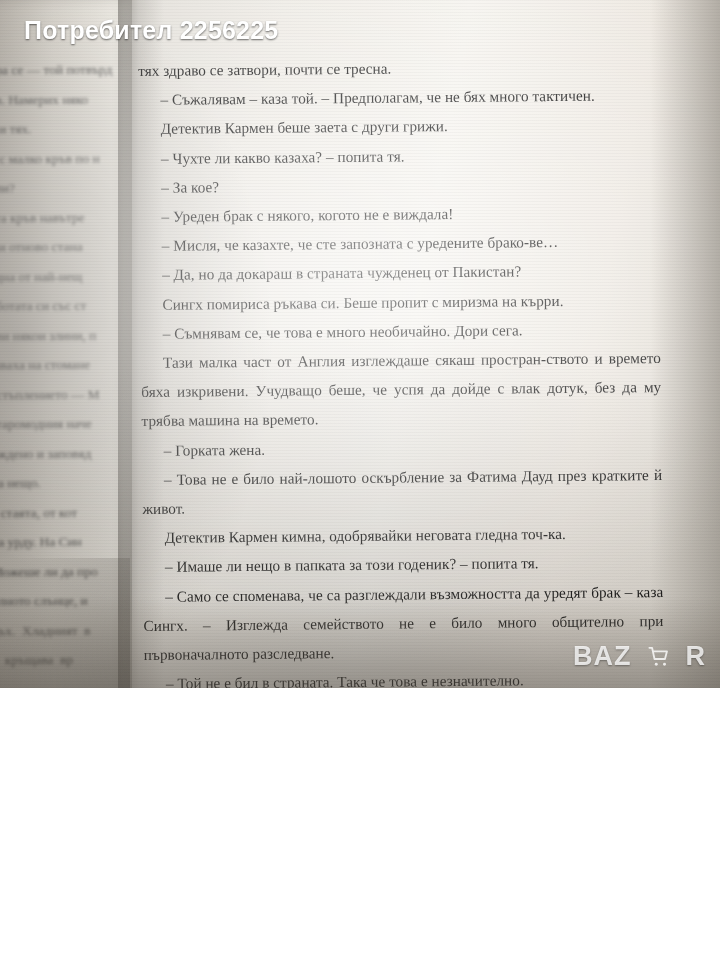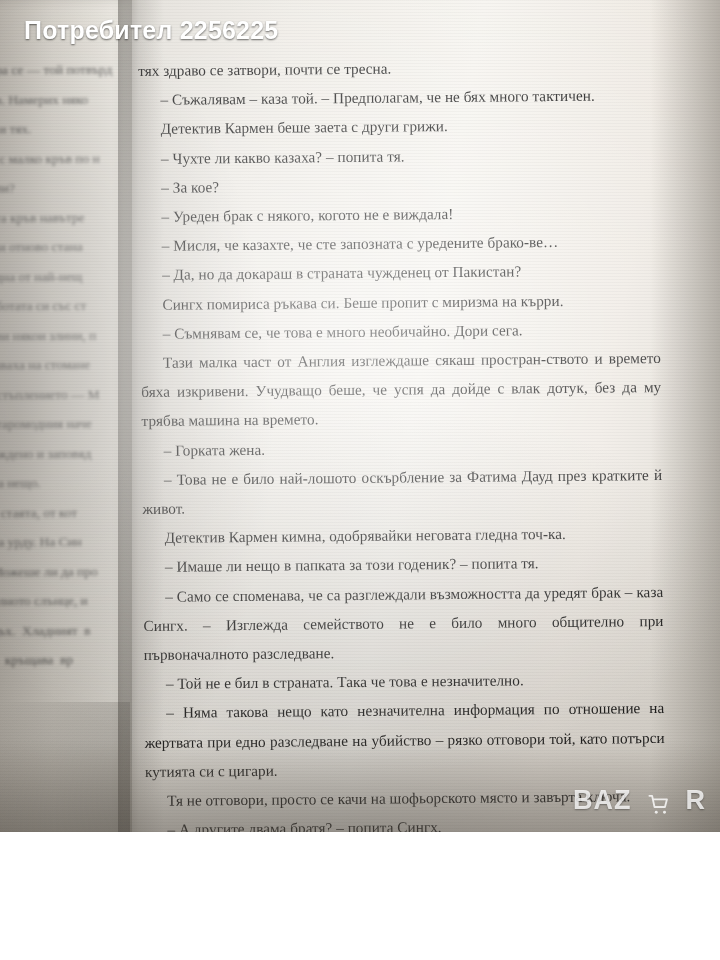--- a/index.html
+++ b/index.html
@@ -9,21 +9,21 @@
   }
   body {
     width: 720px;
     height: 960px;
     overflow: hidden;
     font-family: "Liberation Serif", serif;
   }
   #page {
     position: relative;
     width: 720px;
-    height: 832px;
+    height: 688px;
     background: #e8e6e2;
     overflow: hidden;
   }
 
   
   .bg-deep {
     position: absolute;
     inset: 0;
     background:
       linear-gradient(100deg, #cfcbc4 0%, #e3e0da 16%, #efece6 34%, #f6f4ef 56%, #efeae3 78%, #d9d5cd 100%);
@@ -135,21 +135,21 @@
     position: absolute;
     right: 14px;
     bottom: 16px;
     font-family: "Liberation Sans", sans-serif;
     font-size: 27px;
     font-weight: bold;
     letter-spacing: 1px;
     color: rgba(255,255,255,0.80);
     text-shadow: 0 1px 2px rgba(0,0,0,0.35);
     display: flex;
-    align-items: flex-end;
+    align-items: center;
     gap: 17px;
   }
   .watermark .cart {
     display: inline-block;
     position: relative;
     width: 22px;
     height: 22px;
     margin: 0 -1px;
   }
   .watermark .cart svg { display: block; }

